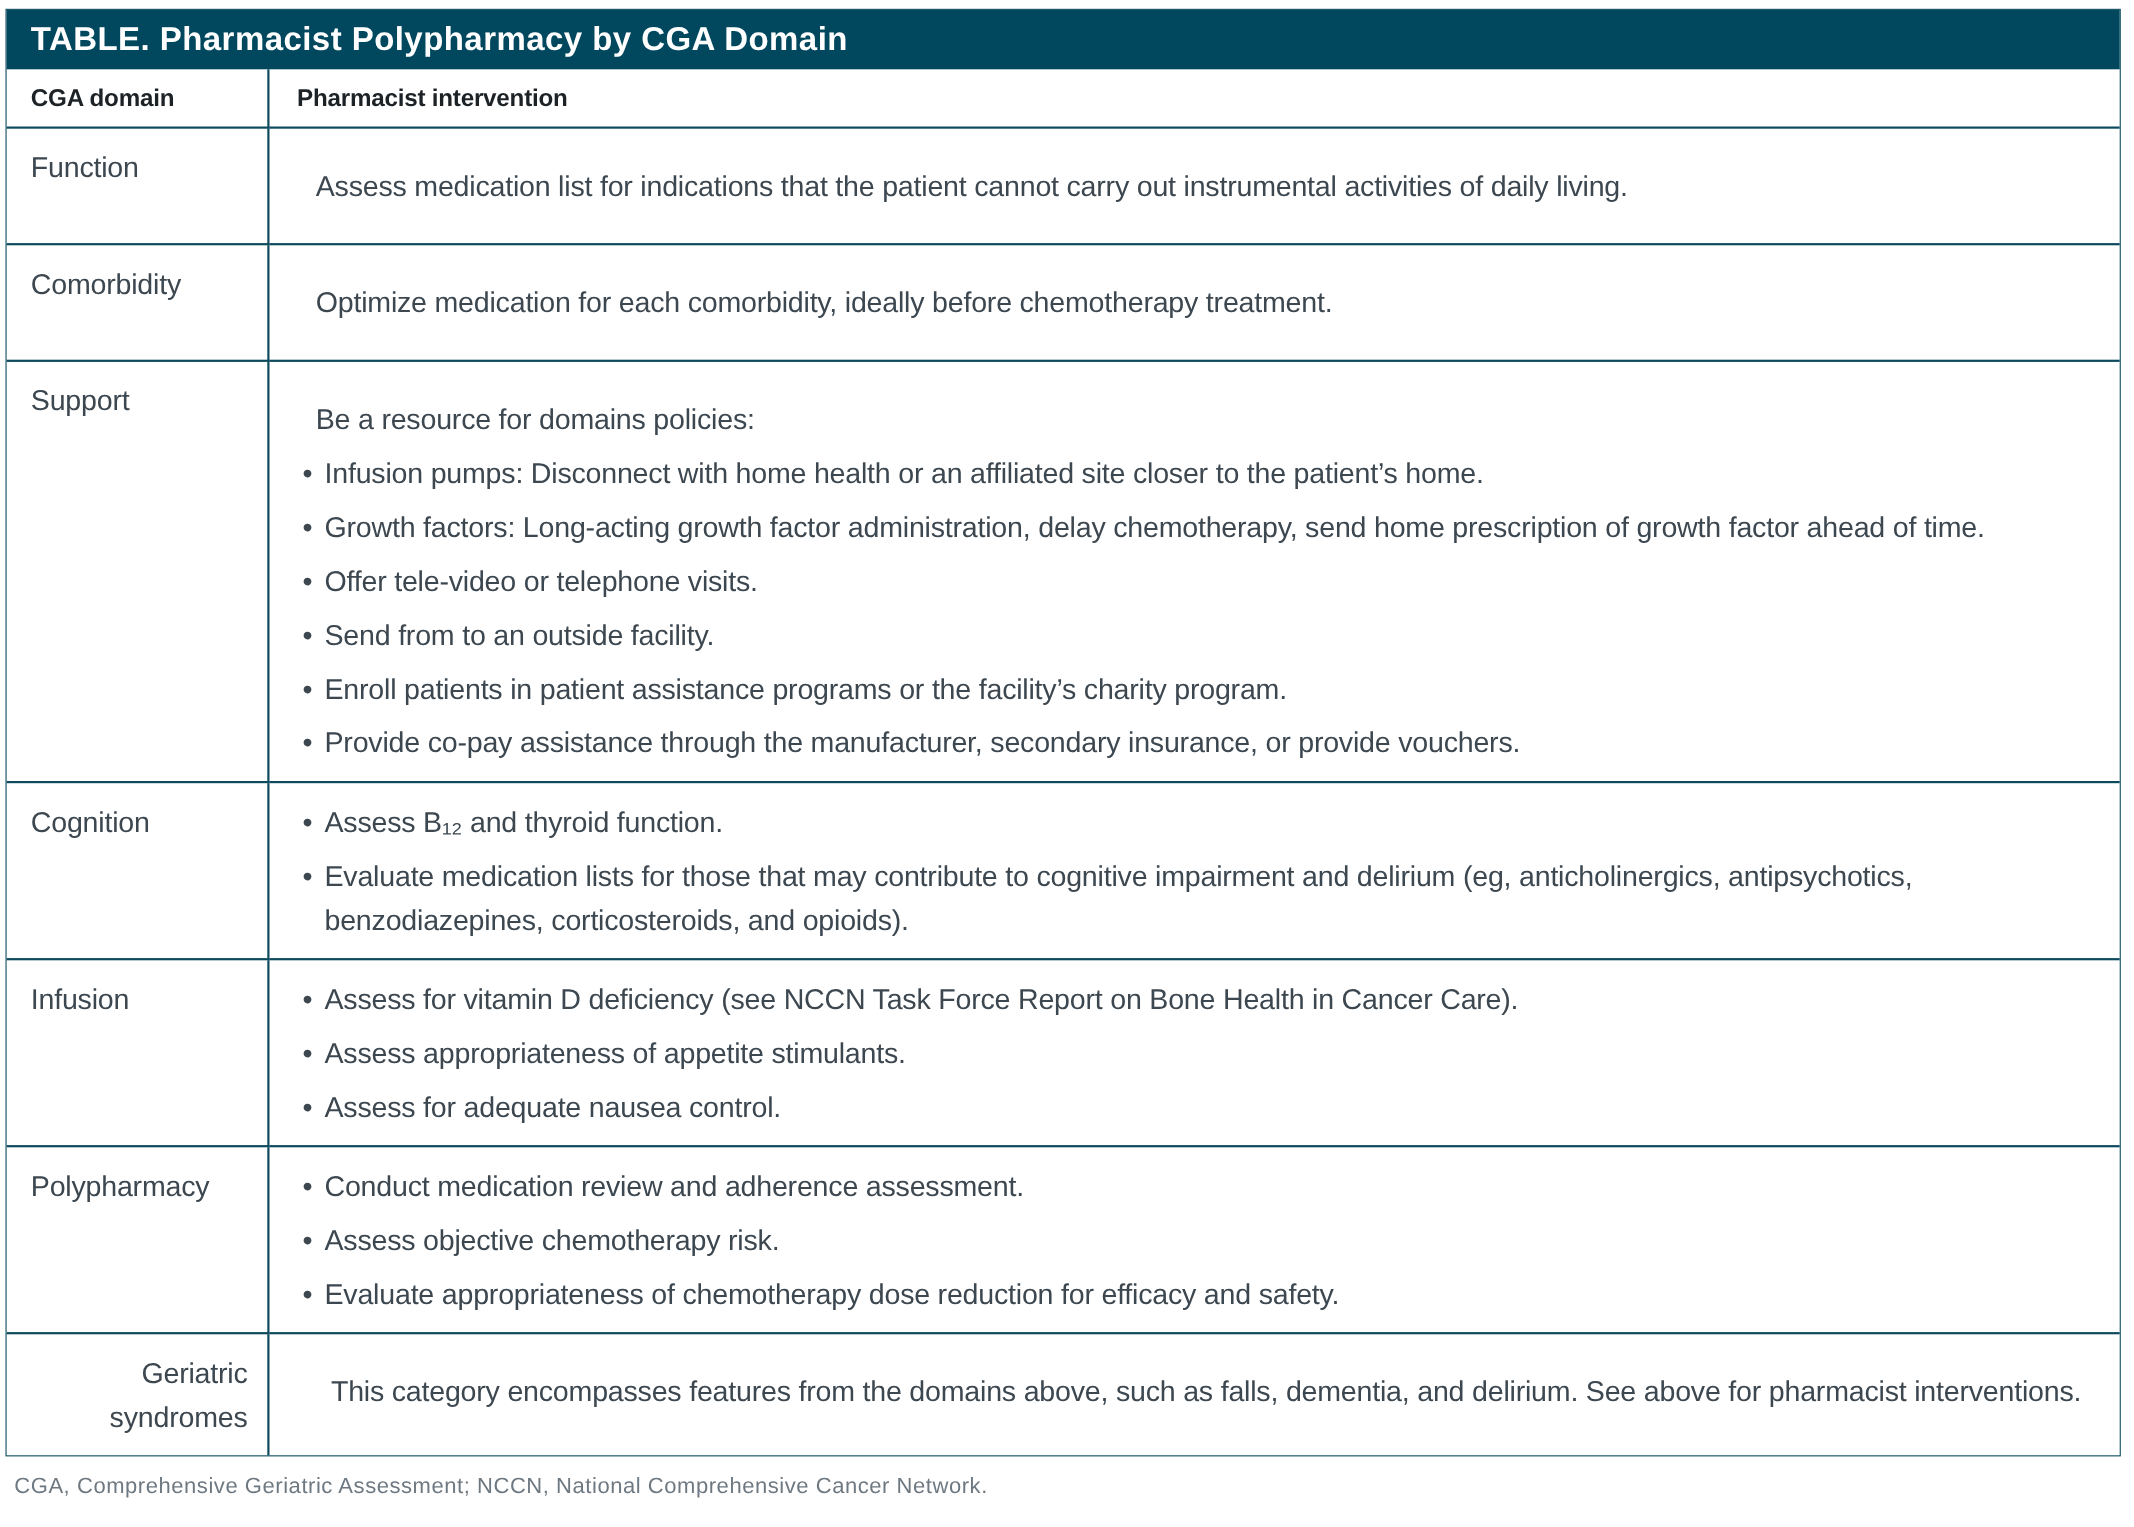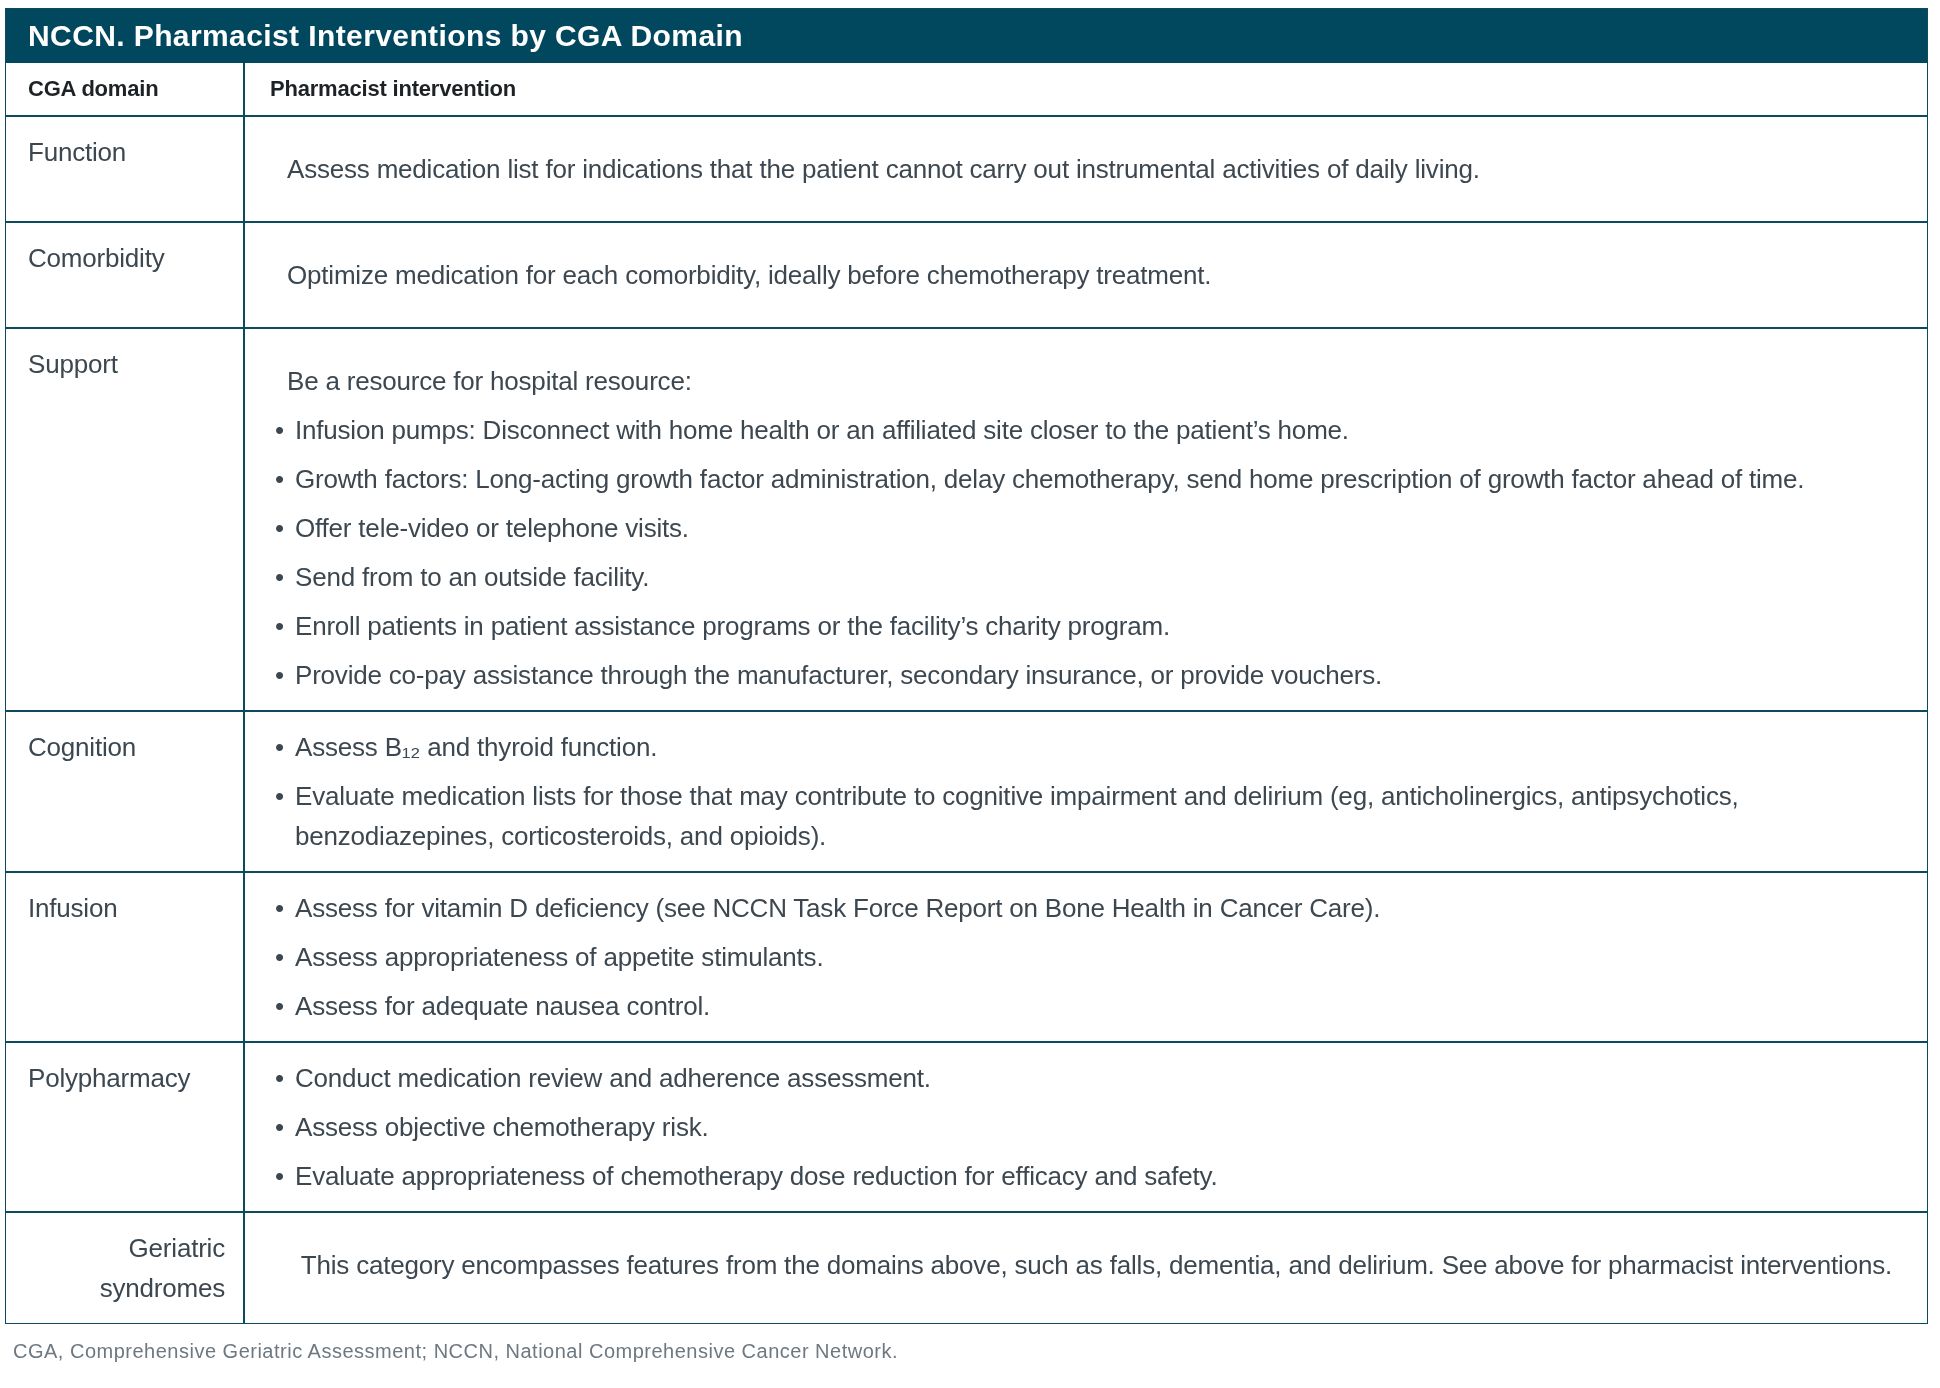--- a/index.html
+++ b/index.html
@@ -93,21 +93,21 @@
     font-size: 20px;
     color: #6e7881;
     letter-spacing: 0.5px;
   }
 </style>
 </head>
 <body>
 
 <div class="page">
   <div class="table-wrap">
-    <div class="title-bar">NCCN. Pharmacist Interventions by CGA Domain</div>
+    <div class="title-bar">TABLE. Pharmacist Polypharmacy by CGA Domain</div>
     <table>
       <colgroup>
         <col class="domain-col">
         <col>
       </colgroup>
       <thead>
         <tr>
           <th class="h1">CGA domain</th>
           <th class="h2">Pharmacist intervention</th>
         </tr>
@@ -123,21 +123,21 @@
   <tr>
     <td class="c1">Comorbidity</td>
     <td class="c2">
               <p>Optimize medication for each comorbidity, ideally before chemotherapy treatment.</p>
             </td>
   </tr>
 
   <tr>
     <td class="c1">Support</td>
     <td class="c2">
-              <p class="intro">Be a resource for hospital resource:</p>
+              <p class="intro">Be a resource for domains policies:</p>
               <ul>
                 <li>Infusion pumps: Disconnect with home health or an affiliated site closer to the patient’s home.</li>
                 <li>Growth factors: Long-acting growth factor administration, delay chemotherapy, send home prescription of growth factor ahead of time.</li>
                 <li>Offer tele-video or telephone visits.</li>
                 <li>Send from to an outside facility.</li>
                 <li>Enroll patients in patient assistance programs or the facility’s charity program.</li>
                 <li>Provide co-pay assistance through the manufacturer, secondary insurance, or provide vouchers.</li>
               </ul>
             </td>
   </tr>

